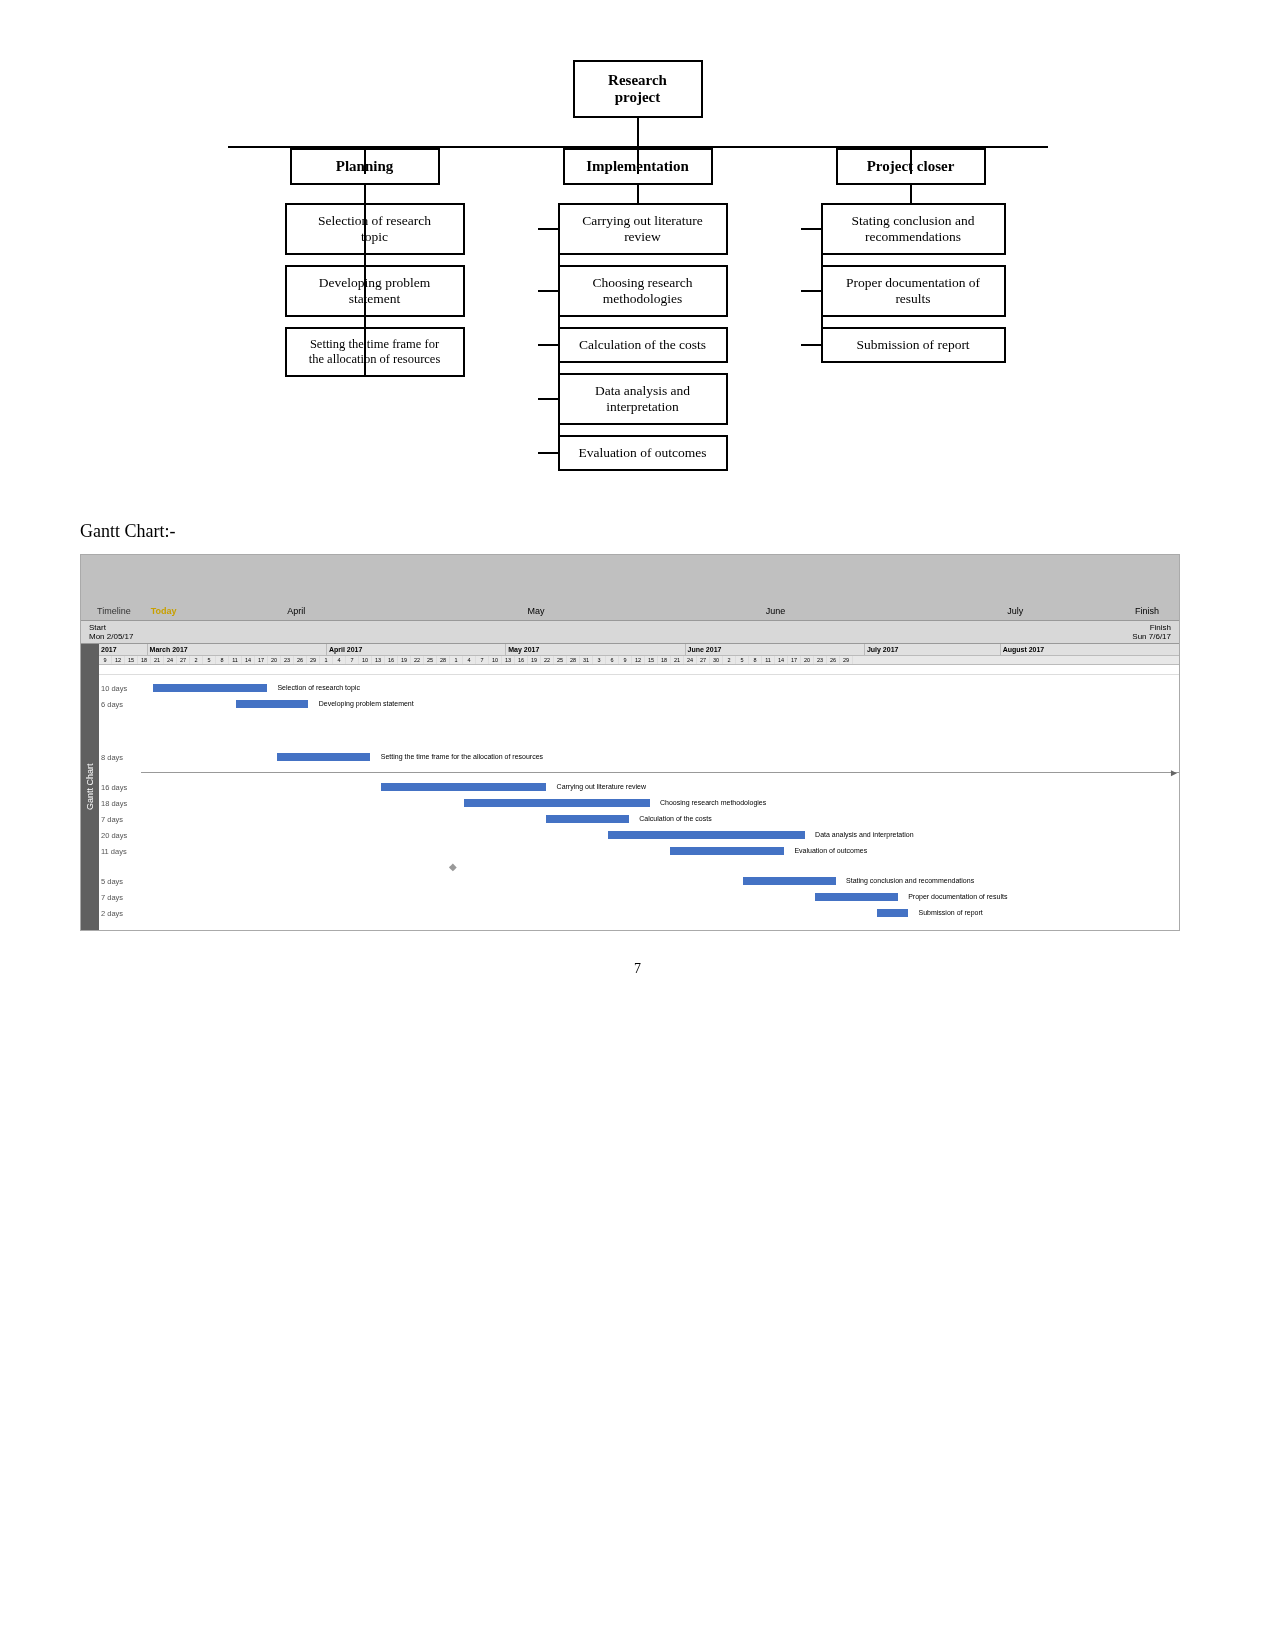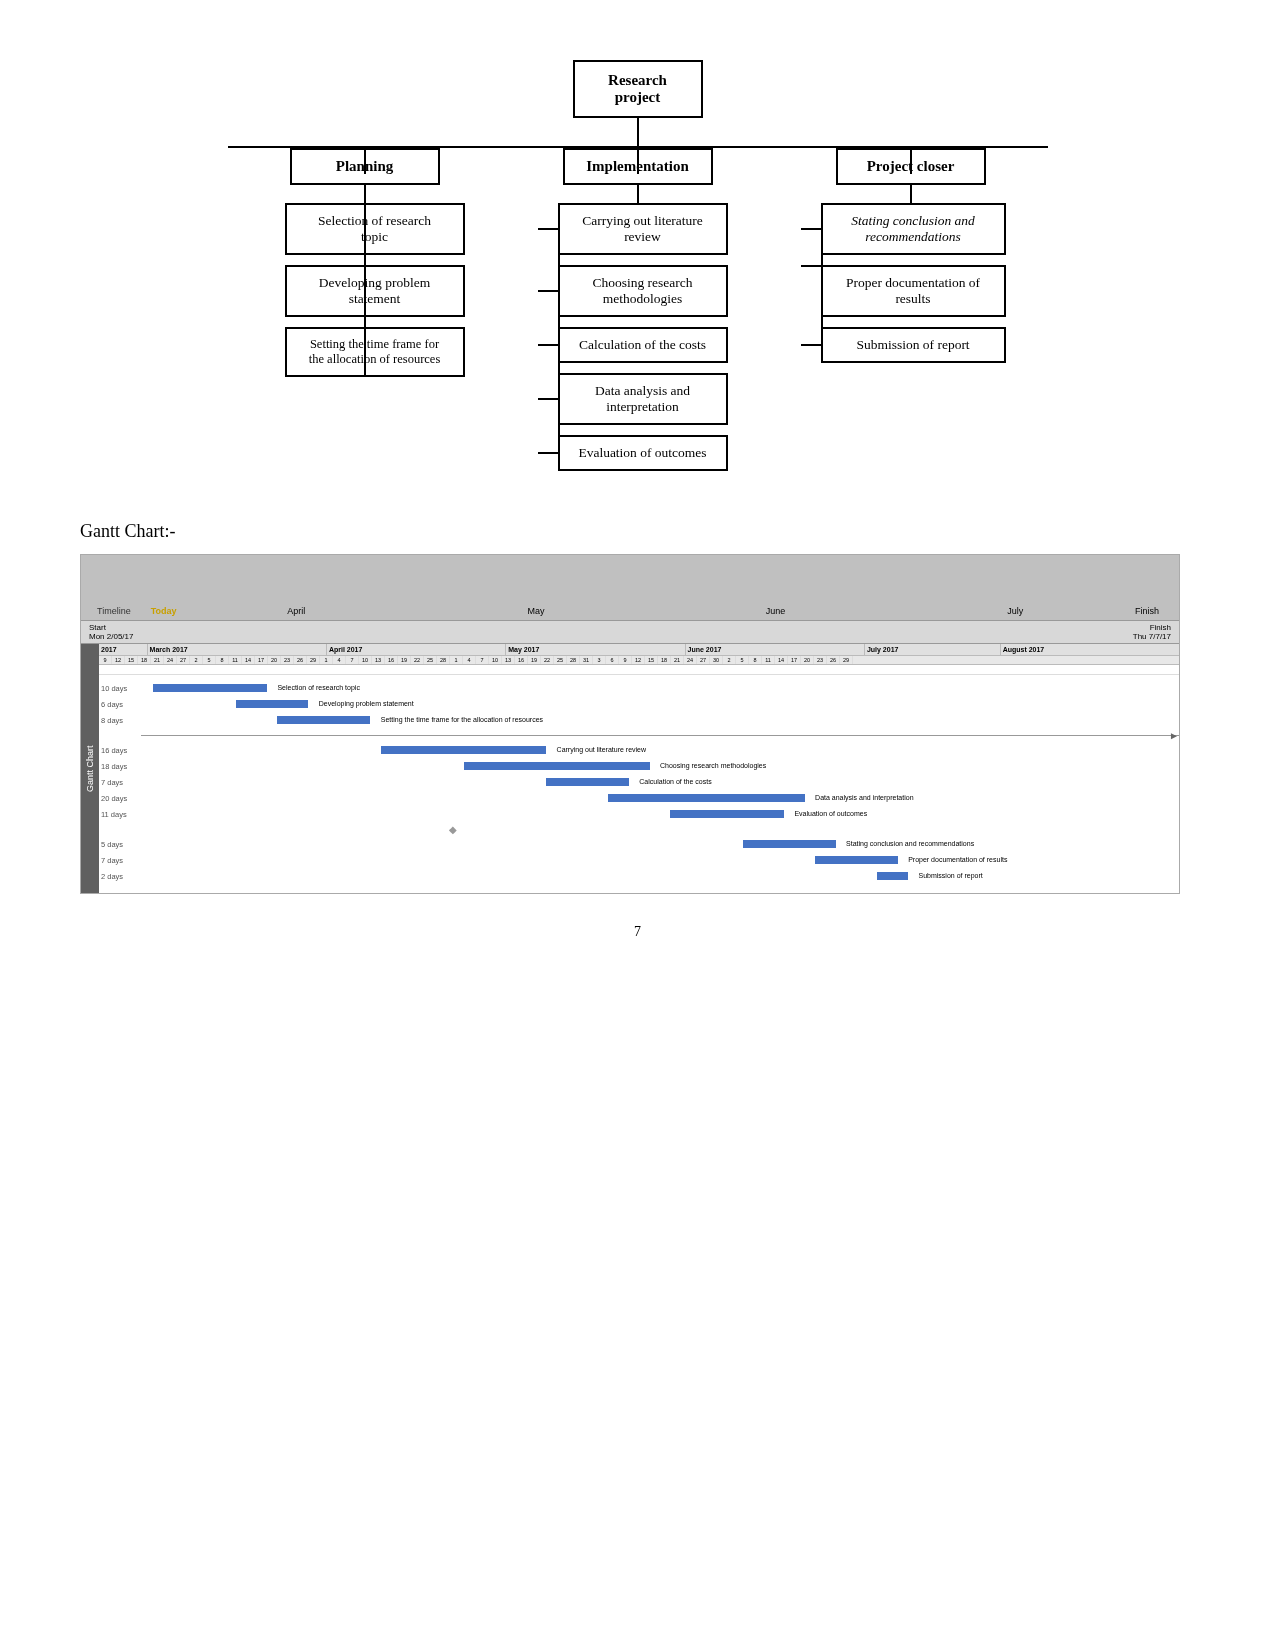--- a/index.html
+++ b/index.html
@@ -175,23 +175,23 @@
     </div>
 
     <div class="branch" style="width:273px;">
       <div class="branch-header">Project closer</div>
       <div style="width:2px;height:18px;background:#000;"></div>
       <div style="position:relative;width:220px;">
         <div style="position:absolute;left:20px;top:0;width:2px;height:100%;background:#000;"></div>
 
         <div style="display:flex;align-items:center;margin-bottom:10px;">
           <div style="width:20px;height:2px;background:#000;"></div>
-          <div class="child-box" style="min-width:185px;font-style:italic;">Stating conclusion and<br>recommendations</div>
-        </div>
-        <div style="display:flex;align-items:flex-start;margin-bottom:10px;">
+          <div class="child-box" style="min-width:185px;">Stating conclusion and<br>recommendations</div>
+        </div>
+        <div style="display:flex;align-items:center;margin-bottom:10px;">
           <div style="width:20px;height:2px;background:#000;"></div>
           <div class="child-box" style="min-width:185px;">Proper documentation of<br>results</div>
         </div>
         <div style="display:flex;align-items:center;">
           <div style="width:20px;height:2px;background:#000;"></div>
           <div class="child-box" style="min-width:185px;">Submission of report</div>
         </div>
       </div>
     </div>
 
@@ -207,21 +207,21 @@
     <span style="color:#c8a000;font-weight:bold;font-size:9px;margin-left:20px;">Today</span>
     <span style="font-size:9px;flex:1;text-align:center;">April</span>
     <span style="font-size:9px;flex:1;text-align:center;">May</span>
     <span style="font-size:9px;flex:1;text-align:center;">June</span>
     <span style="font-size:9px;flex:1;text-align:center;margin-top:47px;">July</span>
     <span style="font-size:9px;margin-right:4px;">Finish</span>
   </div>
 
   <div style="display:flex;justify-content:space-between;padding:2px 8px;font-size:8px;background:#d8d8d8;border-bottom:1px solid #999;">
     <span>Start<br><span>Mon 2/05/17</span></span>
-    <span style="text-align:right;">Finish<br><span>Thu 7/7/17</span></span>
+    <span style="text-align:right;">Finish<br><span>Sun 7/6/17</span></span>
   </div>
 
   <div style="display:flex;">
 
     <div style="writing-mode:vertical-rl;transform:rotate(180deg);background:#606060;color:#fff;padding:8px 3px;font-size:9px;text-align:center;min-width:18px;display:flex;align-items:center;justify-content:center;">
       <span>Gantt Chart</span>
     </div>
 
     <div style="flex:1;background:#f0f0f0;">
 
@@ -311,21 +311,21 @@
         </div>
 
         <div style="display:flex;align-items:center;height:16px;padding:0 2px;">
           <span style="min-width:42px;font-size:7.5px;font-family:Arial;color:#555;">6 days</span>
           <div style="flex:1;position:relative;height:10px;">
             <div style="position:absolute;left:9%;width:7%;height:8px;background:#4472c4;top:1px;"></div>
             <span style="position:absolute;left:17%;font-size:7px;font-family:Arial;top:1px;white-space:nowrap;">Developing problem statement</span>
           </div>
         </div>
 
-        <div style="display:flex;align-items:center;height:16px;padding:0 2px;">
+        <div style="display:flex;align-items:center;height:16px;padding:0 2px;margin-top:37px;">
           <span style="min-width:42px;font-size:7.5px;font-family:Arial;color:#555;">8 days</span>
           <div style="flex:1;position:relative;height:10px;">
             <div style="position:absolute;left:13%;width:9%;height:8px;background:#4472c4;top:1px;"></div>
             <span style="position:absolute;left:23%;font-size:7px;font-family:Arial;top:1px;white-space:nowrap;">Setting the time frame for the allocation of resources</span>
           </div>
         </div>
 
         <div style="height:14px;position:relative;display:flex;align-items:center;">
           <div style="position:absolute;left:42px;right:0;height:1px;background:#999;top:7px;"></div>
           <span style="position:absolute;right:0;font-size:10px;color:#666;">►</span>

